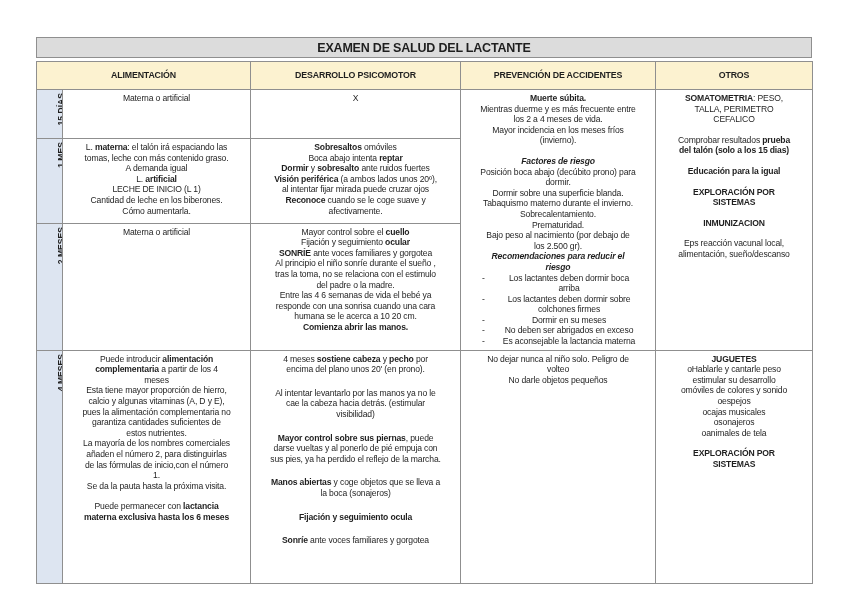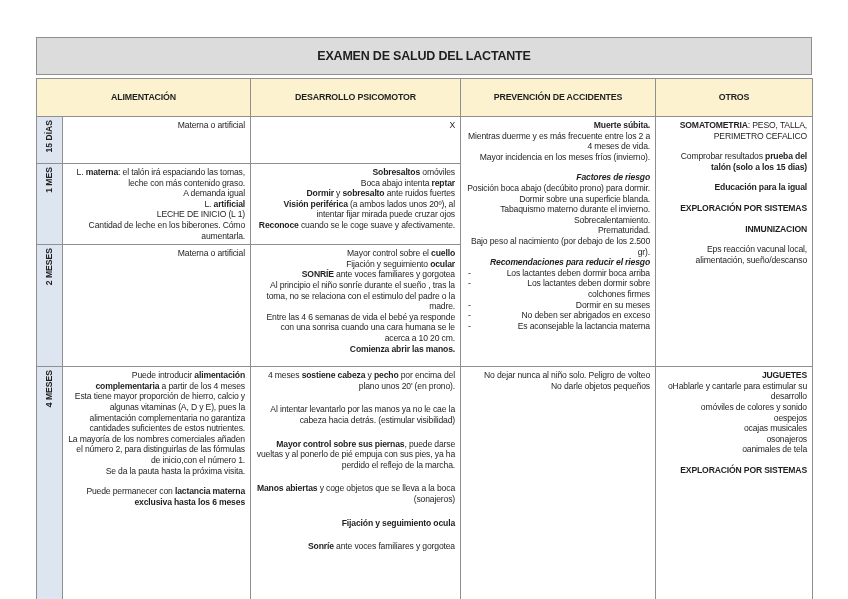--- a/index.html
+++ b/index.html
@@ -11,43 +11,43 @@
   }
   html,body{margin:0;padding:0;}
   body{
     width:848px;height:599px;overflow:hidden;background:#ffffff;
     font-family:"Liberation Sans","DejaVu Sans",sans-serif;
     color:var(--text);
     -webkit-font-smoothing:antialiased;
   }
   .page{position:absolute;left:36px;top:37px;width:776px;}
   .title-bar{
-    box-sizing:border-box;width:776px;height:38px;
+    box-sizing:border-box;width:776px;height:21px;
     background:var(--title-bg);border:1px solid var(--border);
     display:flex;align-items:center;justify-content:center;
     font-weight:bold;font-size:12.5px;letter-spacing:-0.2px;
   }
   .gap{height:3px;}
   table.main{
     border-collapse:collapse;table-layout:fixed;width:776px;
     font-size:8.6px;line-height:10.6px;letter-spacing:-0.15px;
   }
   table.main col.c-label{width:26px;}
   table.main col.c-alim{width:188px;}
   table.main col.c-des{width:210px;}
   table.main col.c-prev{width:195px;}
   table.main col.c-otros{width:157px;}
   table.main th,table.main td{
     border:1px solid var(--border);
-    padding:3px 5px;vertical-align:top;text-align:right;
+    padding:3px 19px;vertical-align:top;text-align:center;
     overflow:hidden;box-sizing:border-box;
   }
   tr.hdr th{
-    background:var(--header-bg);height:38px;
-    text-align:center;vertical-align:middle;
+    background:var(--header-bg);height:28px;
+    vertical-align:middle;
     font-weight:bold;font-size:8.8px;padding:2px;
   }
   th.rowlabel{
     background:var(--rowlabel-bg);
     text-align:center;vertical-align:middle;padding:1px;
   }
   .vert{
     writing-mode:vertical-rl;transform:rotate(180deg);
     font-weight:bold;font-size:8.6px;white-space:nowrap;
     margin:0 auto;letter-spacing:0;
@@ -197,21 +197,21 @@
             <div class="para"><span class="b u">Fijación y seguimiento ocula</span></div>
             <div class="para spacer"></div>
             <div class="para"><span class="b">Sonríe</span><span> ante voces familiares y gorgotea</span></div>
           </td>
       <td class="vmid">
             <div class="para"><span>No dejar nunca al niño solo. Peligro de volteo</span></div>
             <div class="para"><span>No darle objetos pequeños</span></div>
           </td>
       <td class="vmid">
             <div class="para"><span class="b">JUGUETES</span></div>
-            <div class="para"><span>oHablarle y cantarle para estimular su desarrollo</span></div>
+            <div class="para"><span>oHablarle y cantarle peso estimular su desarrollo</span></div>
             <div class="para"><span>omóviles de colores y sonido</span></div>
             <div class="para"><span>oespejos</span></div>
             <div class="para"><span>ocajas musicales</span></div>
             <div class="para"><span>osonajeros</span></div>
             <div class="para"><span>oanimales de tela</span></div>
             <div class="para spacer"></div>
             <div class="para"><span class="b">EXPLORACIÓN POR SISTEMAS</span></div>
           </td>
     </tr>
   </tbody>

